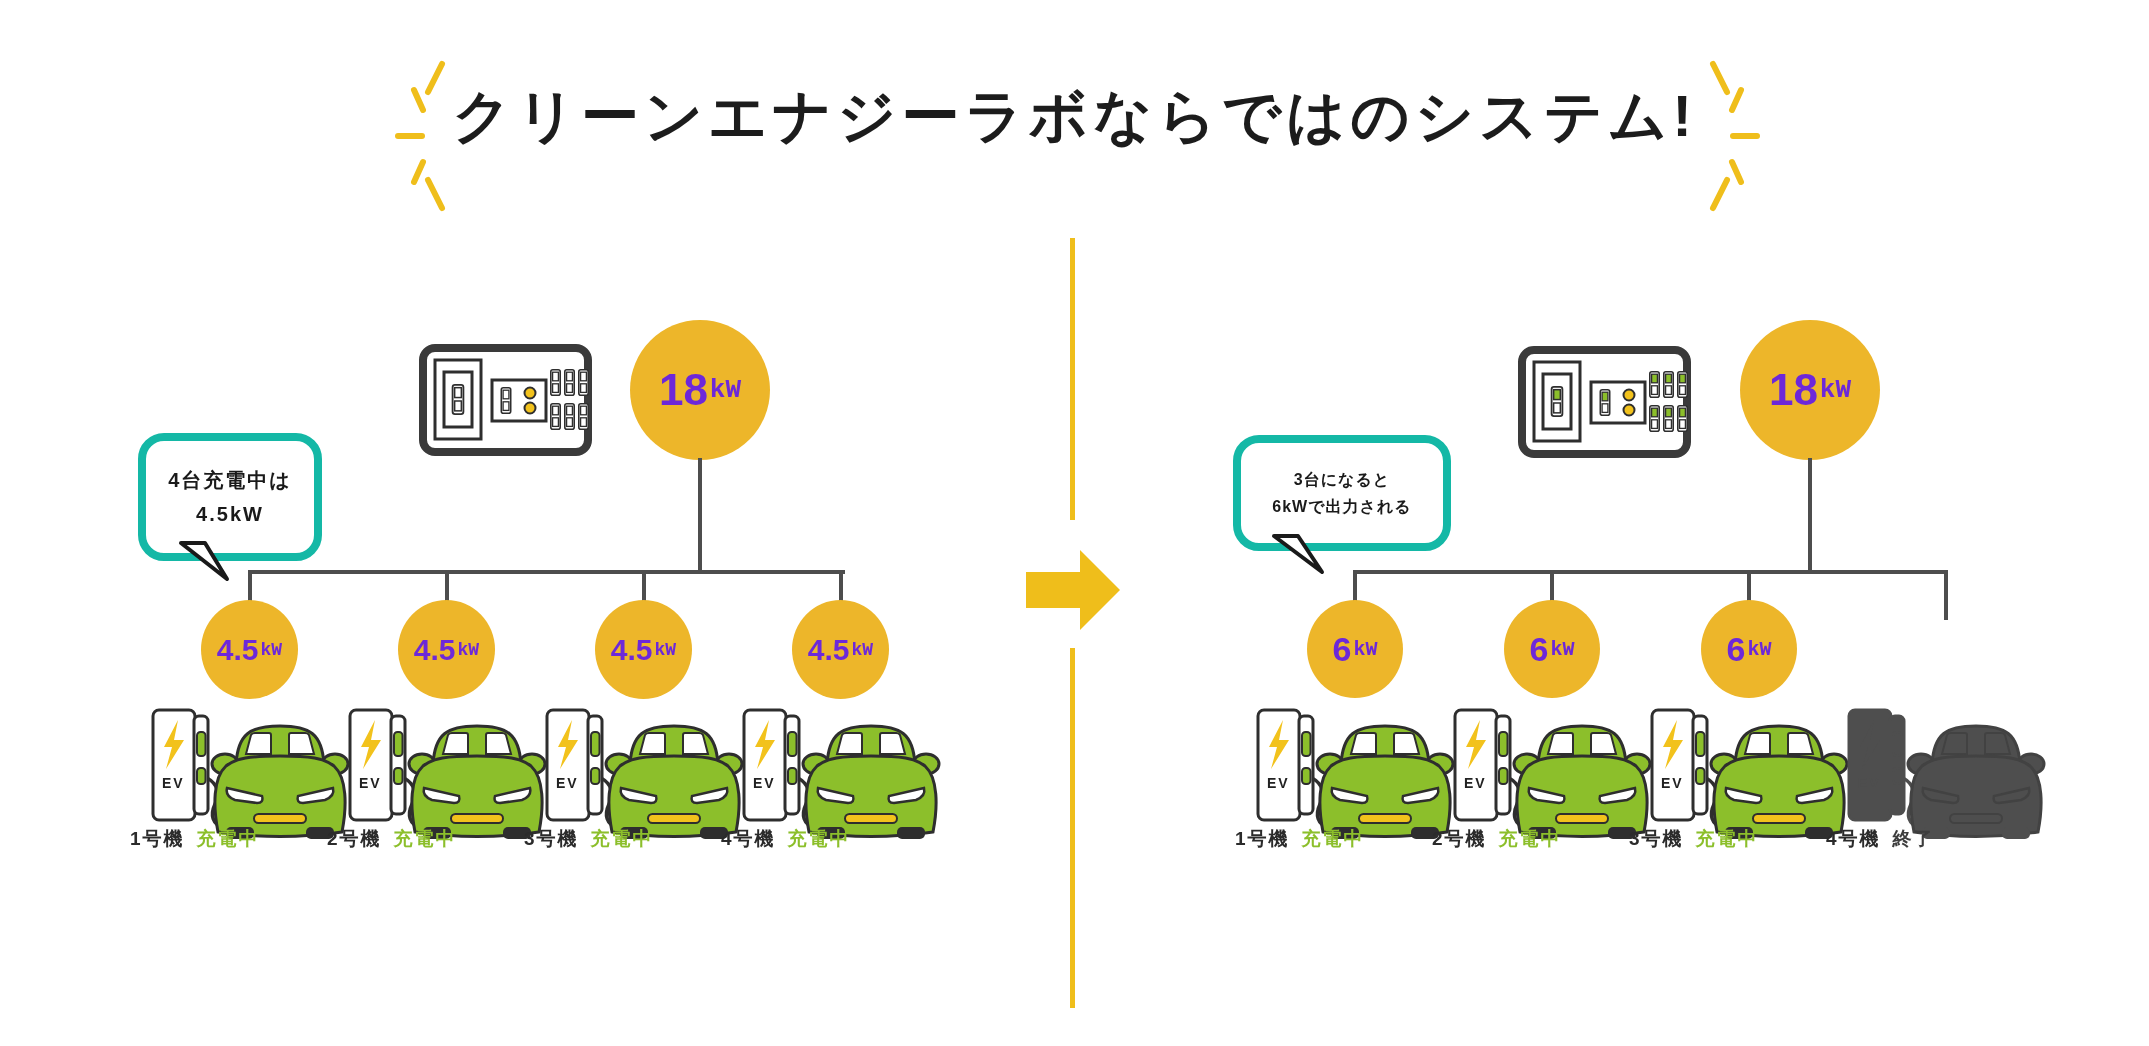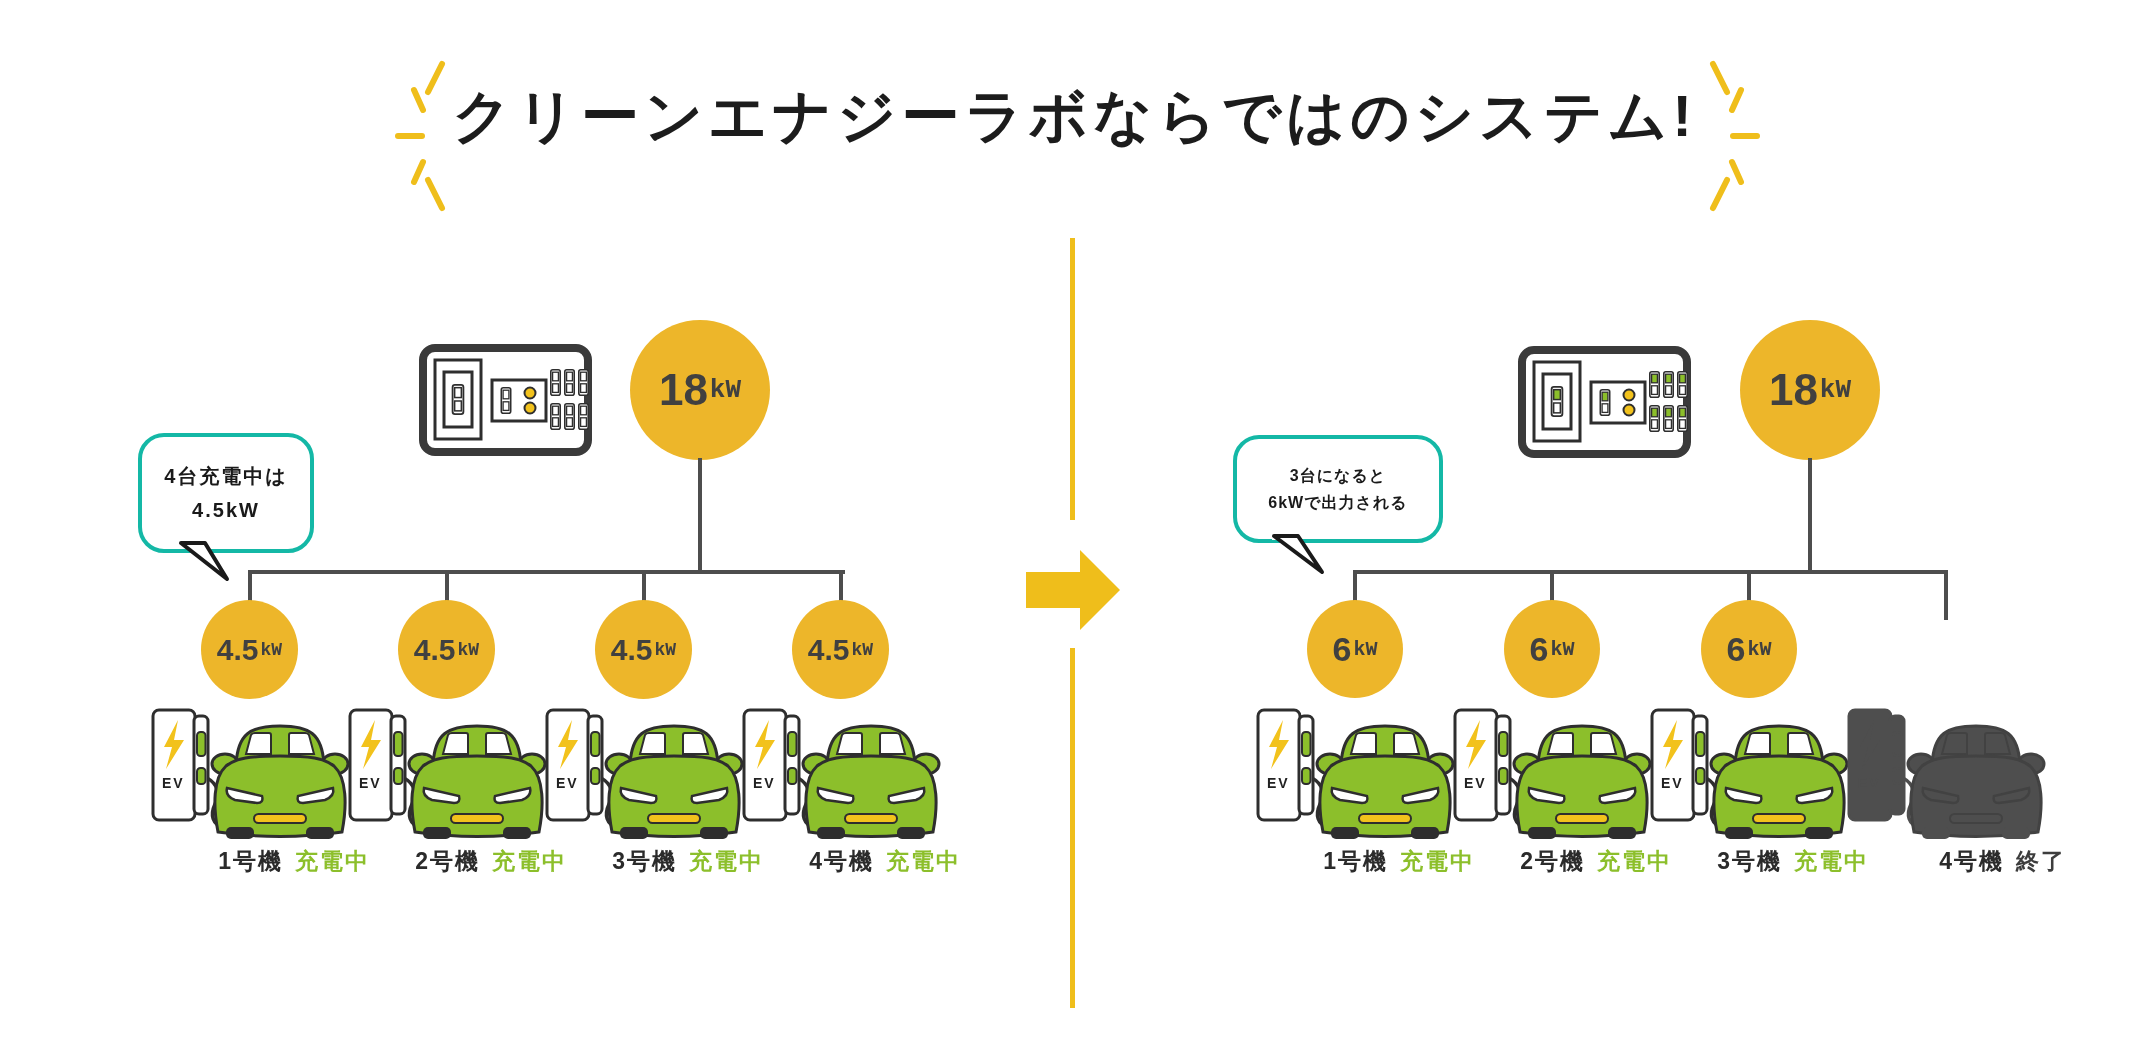--- a/index.html
+++ b/index.html
@@ -15,50 +15,50 @@
     font-size:58px;font-weight:700;letter-spacing:5px;color:#1c1c1c;white-space:nowrap;
   }
 
   
   .divider{width:5px;background:#EFBE1B;left:1070px;}
   .div-top{top:238px;height:282px;}
   .div-bottom{top:648px;height:360px;}
 
   
   .pcircle{
-    border-radius:50%;background:#EDB62A;color:#404040;
+    border-radius:50%;background:#EDB62A;color:#6d28d9;
     display:flex;align-items:center;justify-content:center;
     font-weight:700;white-space:nowrap;
   }
   .c18{width:140px;height:140px;font-size:44px;}
   .c18 .unit{font-size:26px;}
   .c45{width:97px;height:99px;font-size:30px;}
   .c45 .unit{font-size:18px;}
   .c6{width:96px;height:98px;font-size:34px;}
   .c6 .unit{font-size:20px;}
   .pcircle .unit{margin-left:2px;font-family:Liberation Mono, monospace;}
 
   
   .wire{background:#4d4d4d;}
   .wire.h{height:4px;}
   .wire.v{width:4px;}
 
   
   .bubble{
-    background:#ffffff;border:4px solid #14b8a6;border-radius:26px;
+    background:#ffffff;border:8px solid #14b8a6;border-radius:26px;
     display:flex;flex-direction:column;align-items:center;justify-content:center;
     font-weight:700;color:#1a1a1a;text-align:center;z-index:3;
   }
   .bubble-l{left:138px;top:433px;width:168px;height:112px;font-size:20px;letter-spacing:2px;line-height:1.7;}
   .bubble-r{left:1233px;top:435px;width:202px;height:100px;font-size:16px;letter-spacing:1px;line-height:1.7;}
   .tail{z-index:4;}
 
   
   .unit-label{
-    width:240px;top:846px;text-align:right;font-size:23px;font-weight:700;
+    width:240px;top:826px;text-align:left;font-size:19px;font-weight:700;
     color:#2b2b2b;white-space:nowrap;letter-spacing:2px;
   }
   .unit-label .status{color:#8CBF2B;margin-left:12px;}
   .unit-label .status.done{color:#3d3d3d;}
 
   
   svg.unit-svg{--cBody:#ffffff;--cLn:#2e2e2e;--cBolt:#F2C21C;--cTxt:#222222;
                --accent:#8CBF2B;--vBody:#8CBF2B;--vLn:#2e2e2e;--vGlass:#ffffff;
                --vGrille:#F2C21C;--vWheel:#2e2e2e;}
   svg.unit-svg.mono{--cBody:#4e4e4e;--cLn:#4e4e4e;--cBolt:#4e4e4e;--cTxt:#4e4e4e;

